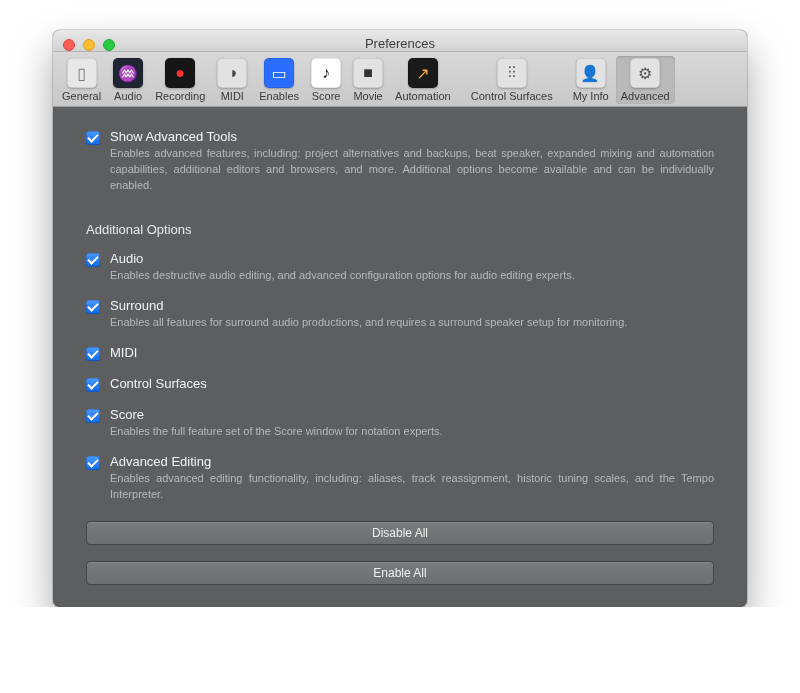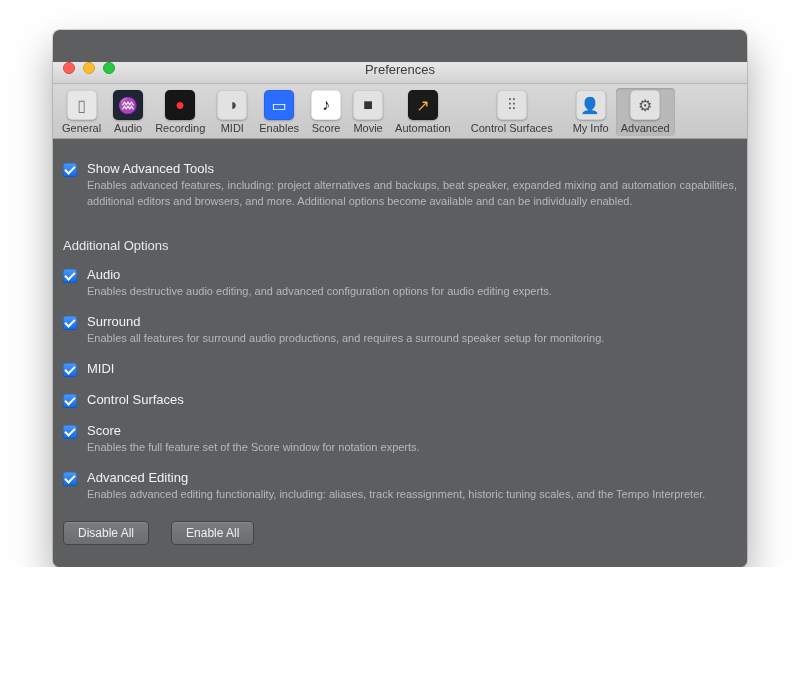--- a/index.html
+++ b/index.html
@@ -16,24 +16,23 @@
     width: 694px;
     border-radius: 7px;
     overflow: hidden;
     box-shadow: 0 20px 40px rgba(0,0,0,0.35), 0 0 0 1px rgba(0,0,0,0.15);
     background: #5d5e60;
   }
   .titlebar {
     height: 22px;
     background: linear-gradient(#e8e8e8, #d2d2d2);
     display: flex;
-    align-items: flex-start;
+    align-items: flex-end;
     position: relative;
     border-bottom: 1px solid #b5b5b5;
-    margin-top: 32px;
   }
   .traffic {
     display: flex;
     gap: 8px;
     position: absolute;
     left: 10px;
   }
   .dot { width: 12px; height: 12px; border-radius: 50%; }
   .dot.red { background: #ff5f57; border: 0.5px solid #e24340; }
   .dot.yellow { background: #febc2e; border: 0.5px solid #e0a028; }
@@ -71,21 +70,21 @@
     justify-content: center;
     margin-bottom: 2px;
     box-shadow: 0 1px 2px rgba(0,0,0,0.25), inset 0 0 0 0.5px rgba(0,0,0,0.2);
     font-size: 16px;
     color: #fff;
   }
   .tb-label { font-size: 11px; color: #3a3a3a; text-align:left; line-height:1.1;}
   .content {
     background: #5d5e60;
     color: #e5e5e5;
-    padding: 22px 10px 22px;
+    padding: 22px 33px 22px;
   }
   .row {
     display: flex;
     align-items: flex-start;
     margin-bottom: 14px;
   }
   .check {
     width: 14px;
     height: 14px;
     border-radius: 3px;
@@ -116,22 +115,23 @@
     line-height: 1.45;
     text-align: justify;
   }
   .section-h {
     font-size: 13px;
     color: #e8e8e8;
     margin: 28px 0 14px;
   }
   .btn-row {
     display: flex;
-    gap: 22px;
+    gap: 16px;
     margin-top: 18px;
+    flex-direction: column;
   }
   .btn {
     background: linear-gradient(#7b7c7e, #6c6d6f);
     border: 0.5px solid #444;
     border-radius: 4px;
     color: #f0f0f0;
     font-size: 12px;
     padding: 4px 14px;
     box-shadow: 0 1px 0 rgba(255,255,255,.1) inset;
     cursor: default;

